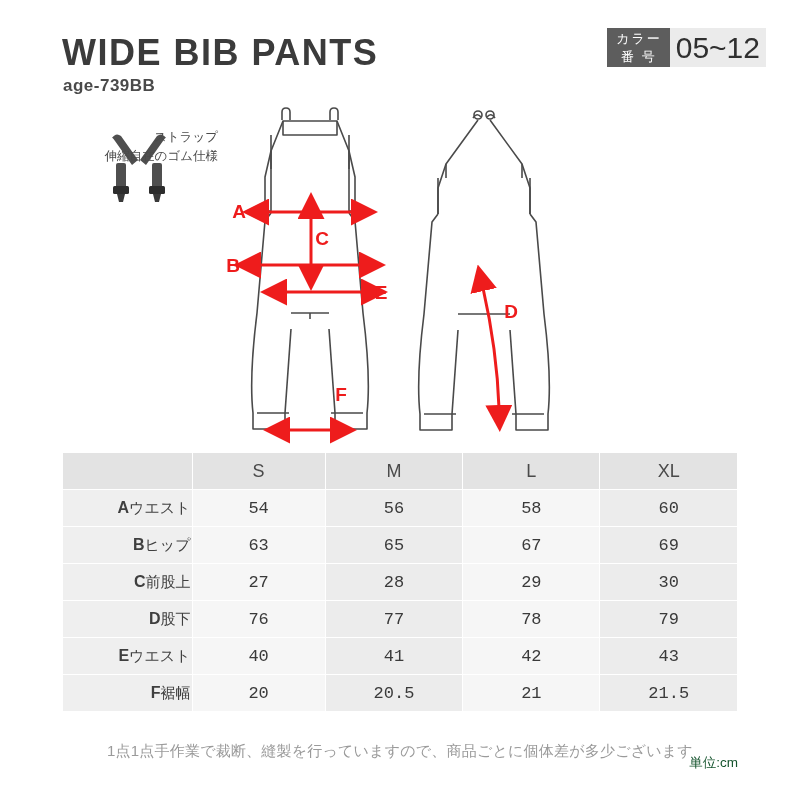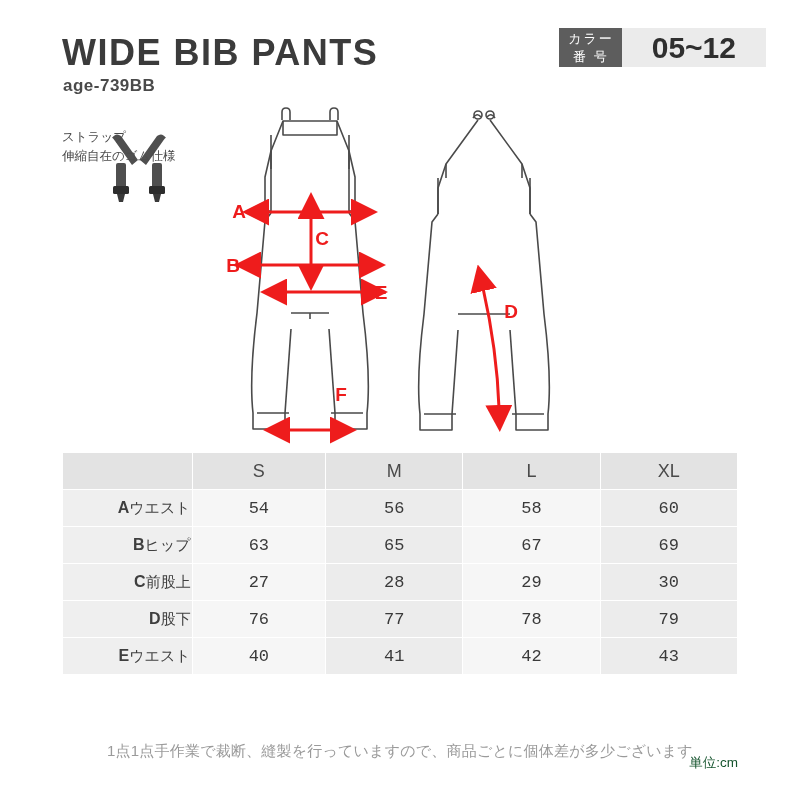--- a/index.html
+++ b/index.html
@@ -58,42 +58,42 @@
     flex-direction: column;
     justify-content: center;
     align-items: center;
     letter-spacing: 2px;
     white-space: nowrap;
   }
   .color-badge .value {
     background: #ebebeb;
     color: #2f2f2f;
     font-size: 30px;
-    font-weight: bold;
+    font-weight: normal;
     display: flex;
     align-items: center;
     justify-content: center;
-    padding: 0 30px;
+    padding: 0 6px;
     letter-spacing: 0px;
   }
 
   
   .illus {
     position: absolute;
     left: 0;
     top: 100px;
     width: 800px;
     height: 345px;
   }
   .strap-caption {
     position: absolute;
     left: 62px;
     top: 128px;
     width: 156px;
-    text-align: left;
+    text-align: right;
     font-size: 12.5px;
     line-height: 1.5;
     color: #4a4a4a;
   }
 
   
   .size-table {
     position: absolute;
     left: 62px;
     top: 452px;
@@ -313,19 +313,26 @@
         <td>78</td>
         <td class="alt">79</td>
       </tr>
       <tr>
         <th class="rowhead"><span class="letter">E</span><span>ウエスト</span></th>
         <td>40</td>
         <td class="alt">41</td>
         <td>42</td>
         <td class="alt">43</td>
       </tr>
+      <tr>
+        <th class="rowhead"><span class="letter">F</span><span>裾幅</span></th>
+        <td>20</td>
+        <td class="alt">20.5</td>
+        <td>21</td>
+        <td class="alt">21.5</td>
+      </tr>
     </tbody>
   </table>
 
   <div class="unit">単位:cm</div>
   <div class="note">1点1点手作業で裁断、縫製を行っていますので、商品ごとに個体差が多少ございます</div>
 
 </div>
 
 </body></html>

